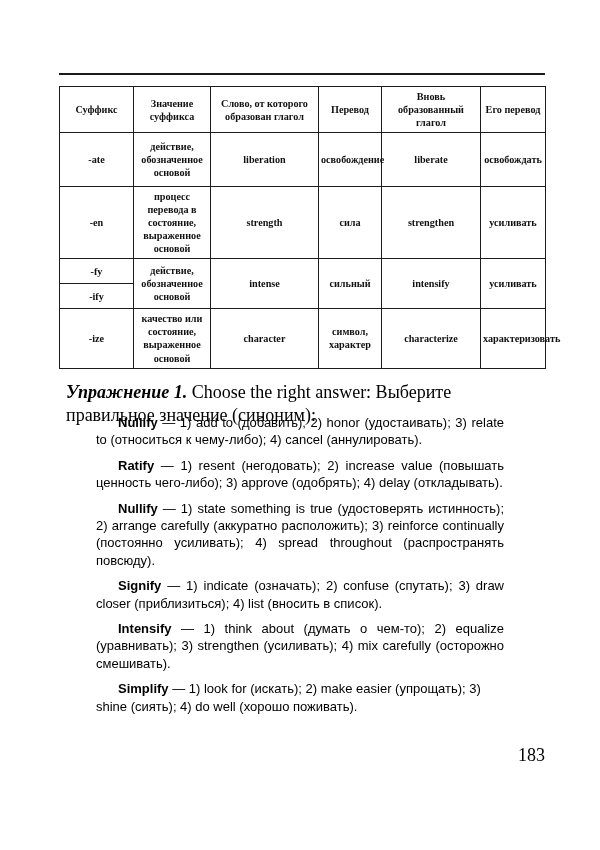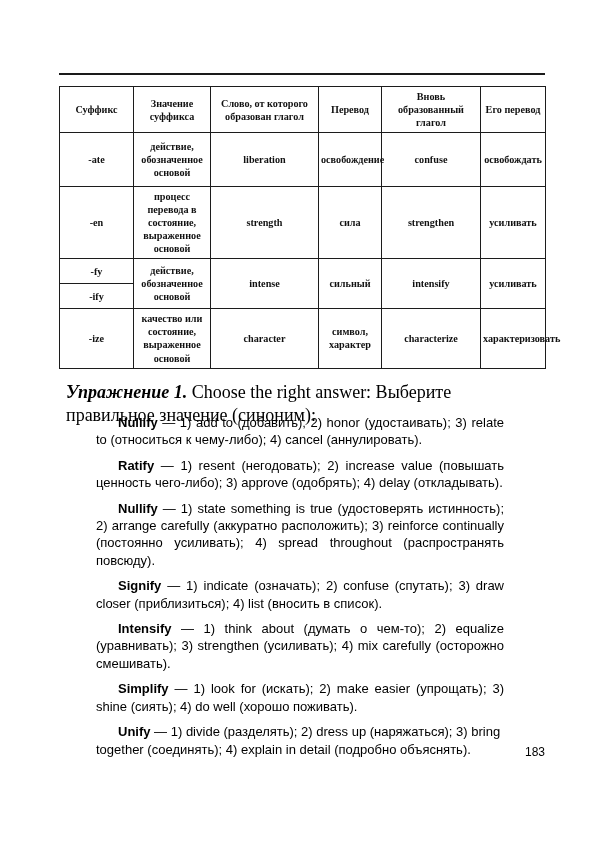--- a/index.html
+++ b/index.html
@@ -125,22 +125,22 @@
     font-weight: bold;
   }
 
   
   .folio {
     position: absolute;
     left: 59px;
     top: 745px;
     width: 486px;
     text-align: right;
-    font-family: Liberation Sans, sans-serif;
-    font-size: 12px;
+    font-family: Liberation Serif, serif;
+    font-size: 18px;
   }
 </style>
 </head>
 <body>
 
 <div class="page">
 
   <div class="head-rule"></div>
 
   <table class="suffix-table">
@@ -161,21 +161,21 @@
         <td>Вновь образованный глагол</td>
         <td>Его перевод</td>
       </tr>
     </thead>
     <tbody>
       <tr class="r-ate">
         <td>-ate</td>
         <td>действие, обозначенное основой</td>
         <td class="latin">liberation</td>
         <td>освобождение</td>
-        <td class="latin">confuse</td>
+        <td class="latin">liberate</td>
         <td>освобождать</td>
       </tr>
       <tr class="r-en">
         <td>-en</td>
         <td>процесс перевода в состояние, выраженное основой</td>
         <td class="latin">strength</td>
         <td>сила</td>
         <td class="latin">strengthen</td>
         <td>усиливать</td>
       </tr>
@@ -206,18 +206,17 @@
     <span>Choose the right answer: Выберите правильное значение (синоним):</span>
   </div>
 
   <div class="entries">
     <p class="entry"><span class="hw">Nullify</span><span> — 1) add to (добавить); 2) honor (удостаивать); 3) relate to (относиться к чему-либо); 4) cancel (аннулировать).</span></p>
     <p class="entry"><span class="hw">Ratify</span><span> — 1) resent (негодовать); 2) increase value (повышать ценность чего-либо); 3) approve (одобрять); 4) delay (откладывать).</span></p>
     <p class="entry"><span class="hw">Nullify</span><span> — 1) state something is true (удостоверять истинность); 2) arrange carefully (аккуратно расположить); 3) reinforce continually (постоянно усиливать); 4) spread throughout (распространять повсюду).</span></p>
     <p class="entry"><span class="hw">Signify</span><span> — 1) indicate (означать); 2) confuse (спутать); 3) draw closer (приблизиться); 4) list (вносить в список).</span></p>
     <p class="entry"><span class="hw">Intensify</span><span> — 1) think about (думать о чем-то); 2) equalize (уравнивать); 3) strengthen (усиливать); 4) mix carefully (осторожно смешивать).</span></p>
     <p class="entry"><span class="hw">Simplify</span><span> — 1) look for (искать); 2) make easier (упрощать); 3) shine (сиять); 4) do well (хорошо поживать).</span></p>
-    <p class="entry"><span class="hw">Unify</span><span> — 1) divide (разделять); 2) dress up (наряжаться); 3) bring together (соединять); 4) explain in detail (подробно объяснять).</span></p>
   </div>
 
   <div class="folio">183</div>
 
 </div>
 
 </body></html>

